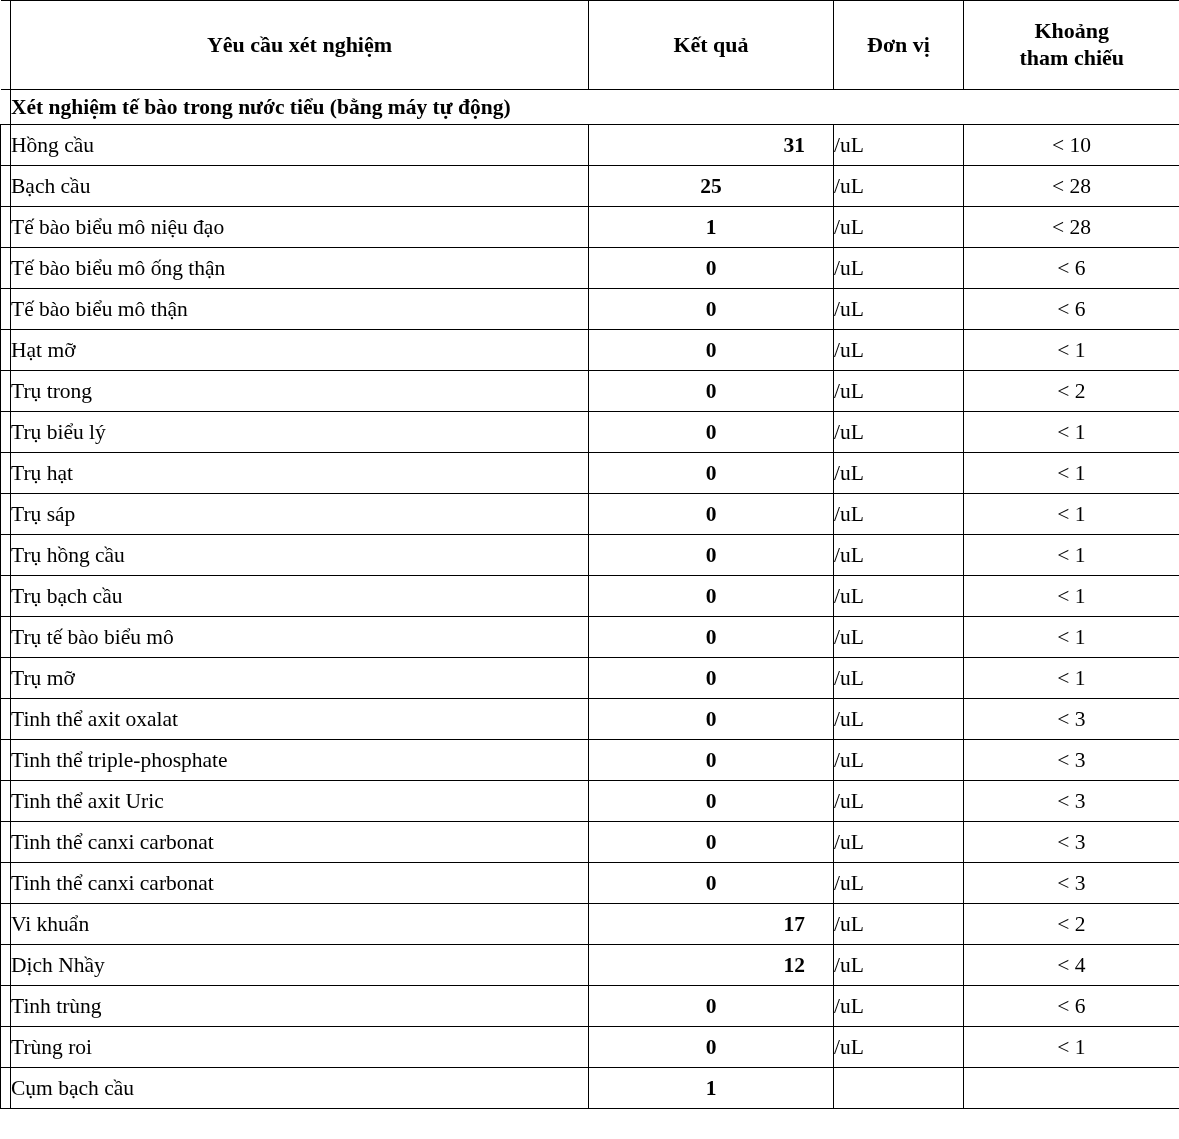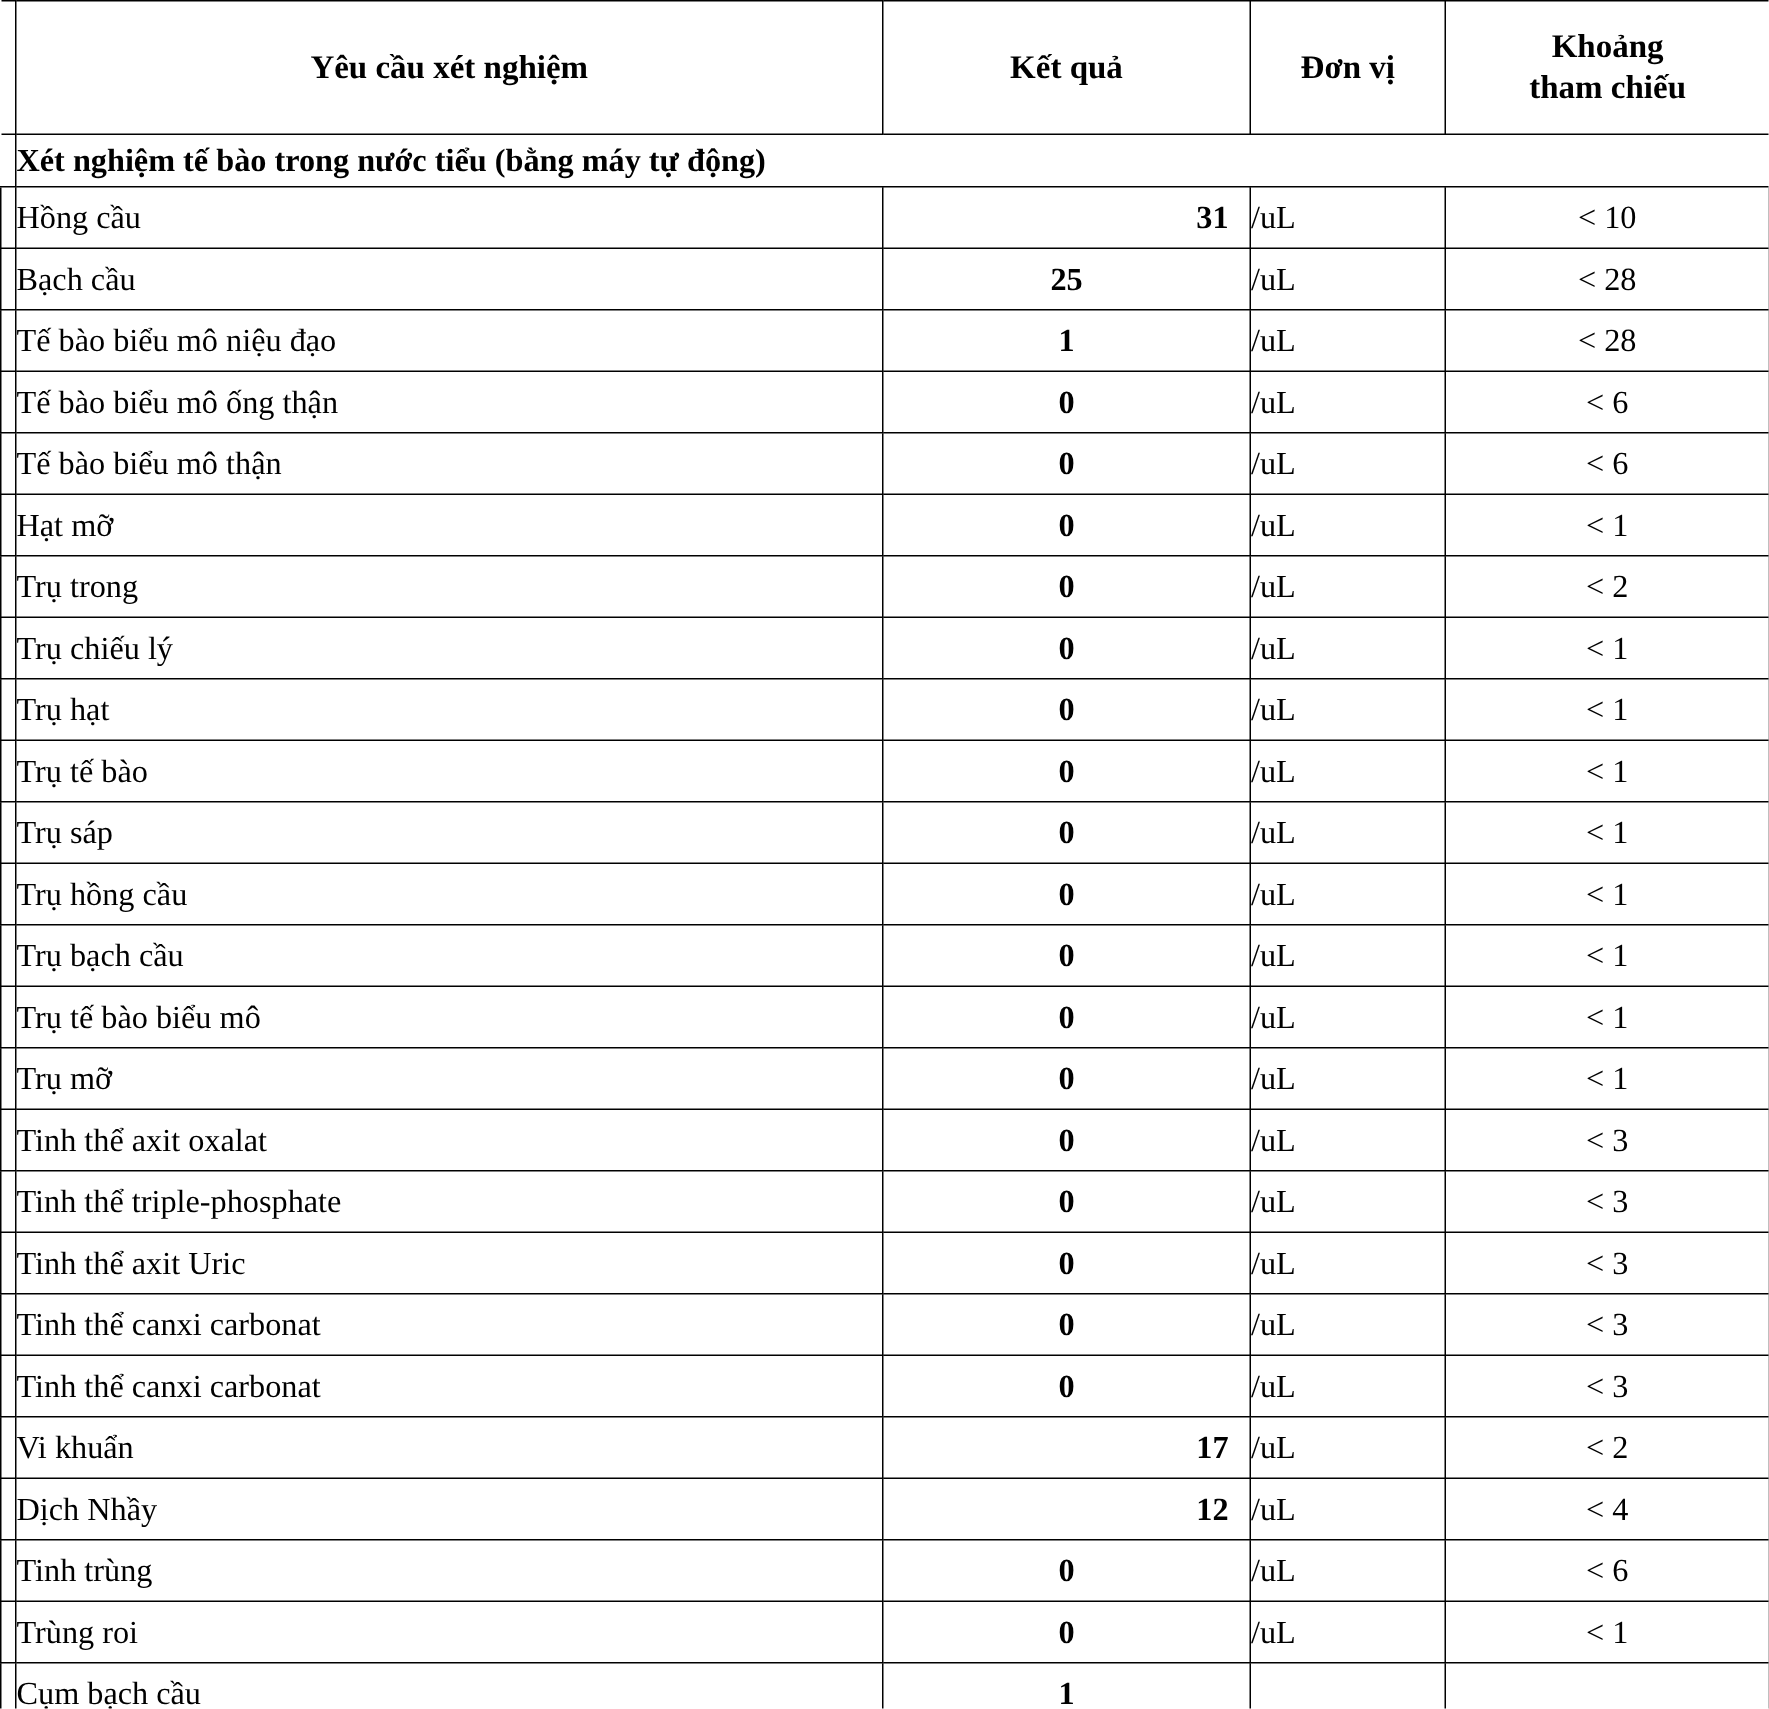--- a/index.html
+++ b/index.html
@@ -73,21 +73,21 @@
     padding-left: 7px;
     white-space: nowrap;
   }
   td.result-cell {
     text-align: center;
     font-weight: bold;
     padding-right: 0;
   }
   td.result-cell.align-right {
     text-align: right;
-    padding-right: 14px;
+    padding-right: 28px;
   }
   td.unit-cell {
     font-weight: normal;
   }
   td.ref-cell {
     text-align: center;
     border-right: none;
     font-weight: normal;
   }
 </style>
@@ -164,35 +164,28 @@
         </tr>
         <tr class="data-row">
           <td class="idx-cell"></td>
           <td class="name-cell">Trụ trong</td>
           <td class="result-cell">0</td>
           <td class="unit-cell">/uL</td>
           <td class="ref-cell">&lt; 2</td>
         </tr>
         <tr class="data-row">
           <td class="idx-cell"></td>
-          <td class="name-cell">Trụ chiếu lý</td>
+          <td class="name-cell">Trụ biểu lý</td>
           <td class="result-cell">0</td>
           <td class="unit-cell">/uL</td>
           <td class="ref-cell">&lt; 1</td>
         </tr>
         <tr class="data-row">
           <td class="idx-cell"></td>
           <td class="name-cell">Trụ hạt</td>
-          <td class="result-cell">0</td>
-          <td class="unit-cell">/uL</td>
-          <td class="ref-cell">&lt; 1</td>
-        </tr>
-        <tr class="data-row">
-          <td class="idx-cell"></td>
-          <td class="name-cell">Trụ tế bào</td>
           <td class="result-cell">0</td>
           <td class="unit-cell">/uL</td>
           <td class="ref-cell">&lt; 1</td>
         </tr>
         <tr class="data-row">
           <td class="idx-cell"></td>
           <td class="name-cell">Trụ sáp</td>
           <td class="result-cell">0</td>
           <td class="unit-cell">/uL</td>
           <td class="ref-cell">&lt; 1</td>

